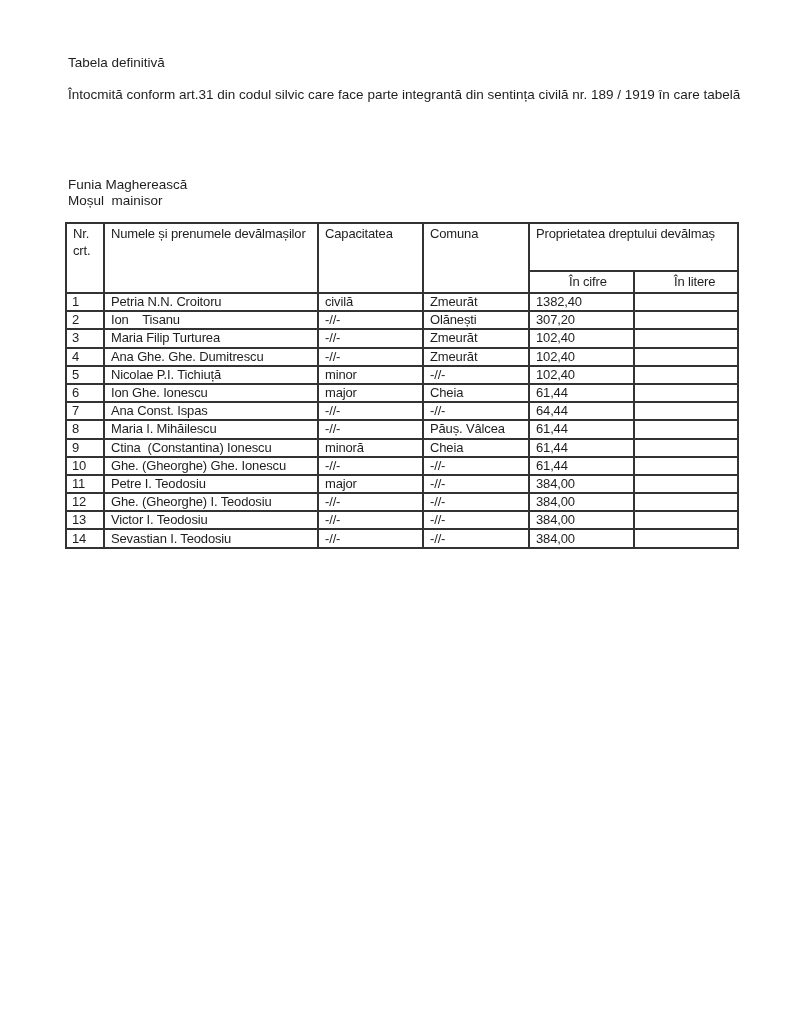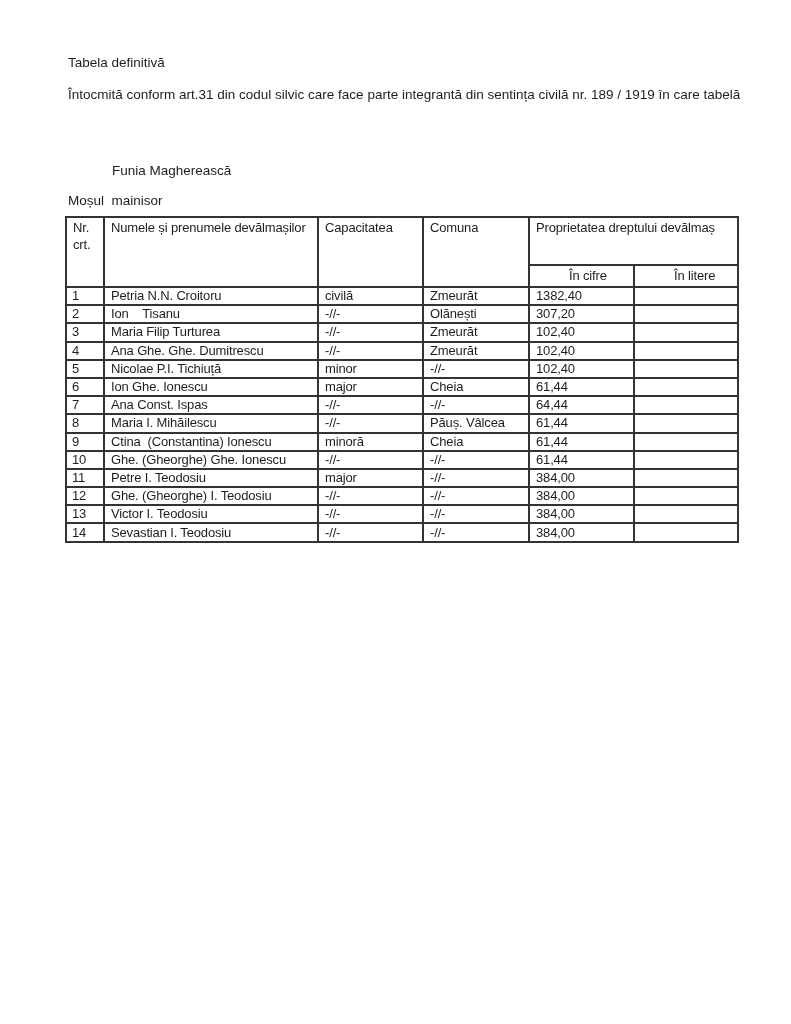--- a/index.html
+++ b/index.html
@@ -34,27 +34,27 @@
   .intro .line {
     white-space: pre;
   }
   .subheading {
     position: absolute;
     left: 68px;
     font-size: 13.5px;
     line-height: 23px;
     white-space: pre;
   }
-  .funia { top: 159px; margin-left: 44px; }
+  .funia { top: 173px; }
   .mosul { top: 189px; }
 
   table.owners {
     position: absolute;
     left: 65px;
-    top: 216px;
+    top: 222px;
     width: 672px;
     border-collapse: collapse;
     table-layout: fixed;
     border-radius: 22px;
   }
   table.owners th,
   table.owners td {
     border: 2px solid #333333;
     font-weight: normal;
     text-align: left;

